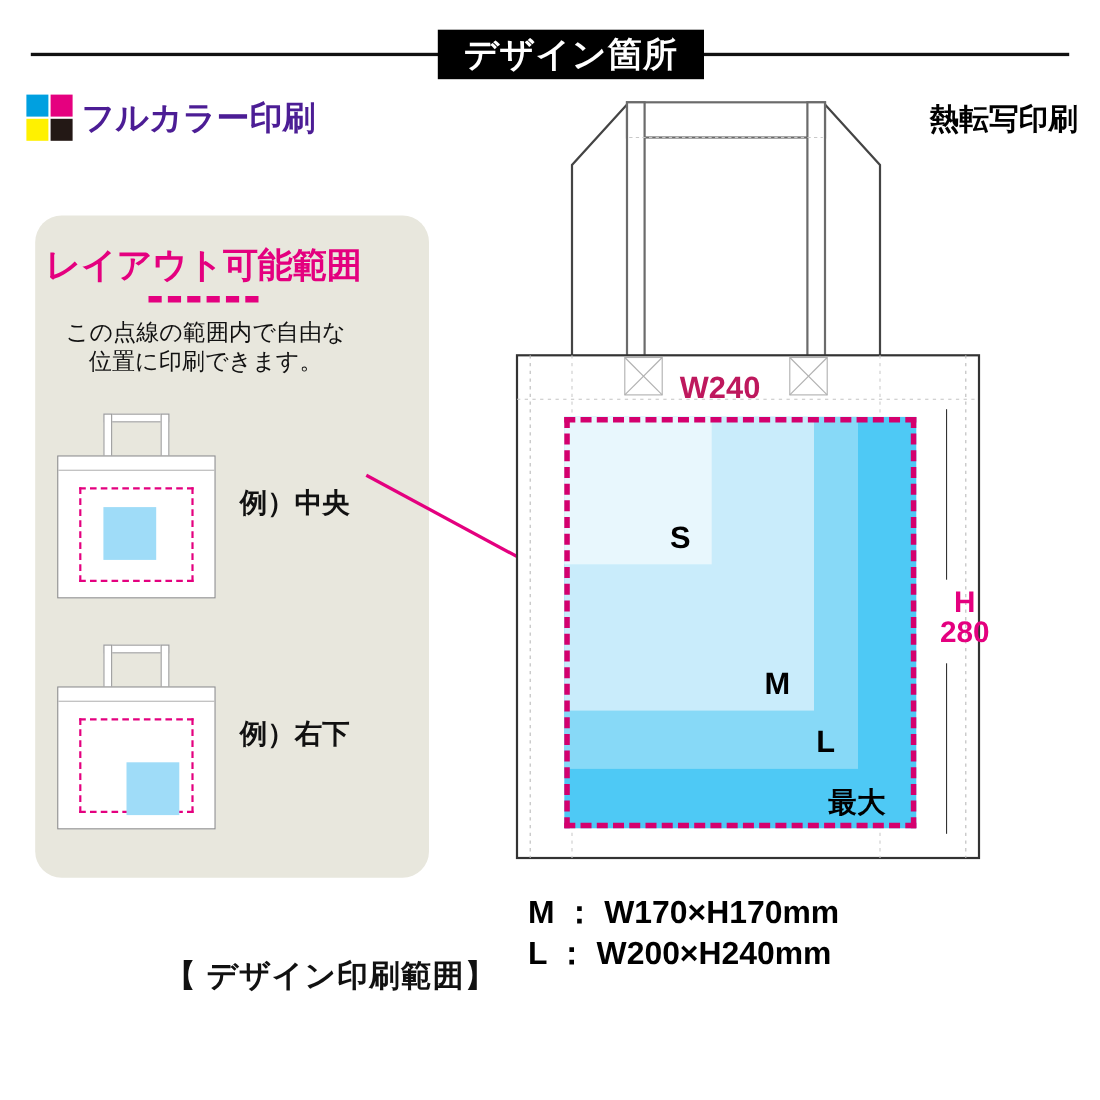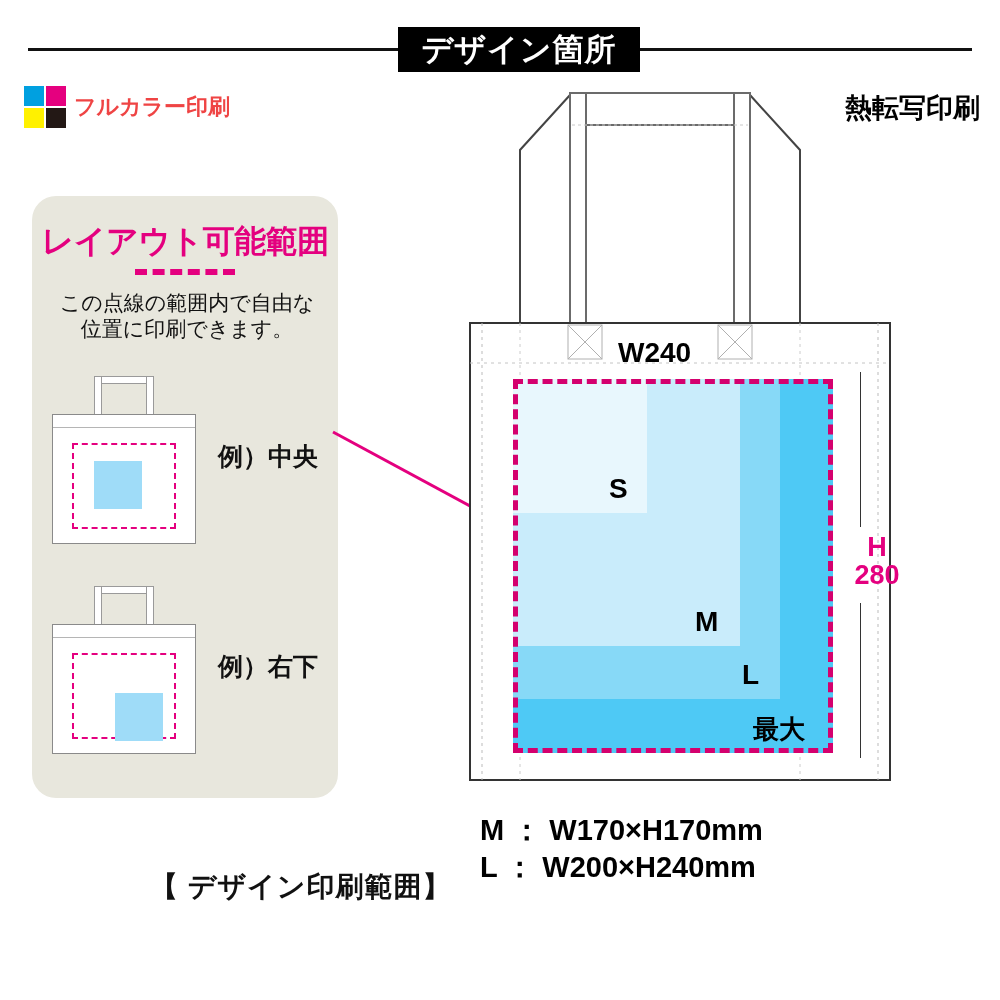--- a/index.html
+++ b/index.html
@@ -58,42 +58,42 @@
     gap: 2px;
     flex: none;
   }
   #cmyk-icon i { display: block; }
   .sw-c { background: #00a0e0; }
   .sw-m { background: #e5007f; }
   .sw-y { background: #fff100; }
   .sw-k { background: #231815; }
   #fullcolor-label {
     margin-left: 8px;
-    font-size: 22px;
-    font-weight: bold;
-    color: #ef4444;
+    font-size: 30px;
+    font-weight: bold;
+    color: #4c1d95;
     letter-spacing: 0px;
     white-space: nowrap;
   }
 
   
   #heattransfer-label {
     position: absolute;
     right: 20px; top: 90px;
     font-size: 27px;
     font-weight: bold;
     color: #000000;
     white-space: nowrap;
   }
 
   
   #info-panel {
     position: absolute;
     left: 32px; top: 196px;
-    width: 306px; height: 602px;
+    width: 358px; height: 602px;
     background: #e8e7dd;
     border-radius: 24px;
   }
   #panel-heading {
     position: absolute;
     left: 0; top: 24px;
     width: 306px;
     text-align: center;
     font-size: 32px;
     font-weight: bold;
@@ -254,21 +254,21 @@
   }
   .zone-label-lat {
     font-size: 28px;
   }
 
   #w240-label {
     position: absolute;
     left: 618px; top: 337px;
     font-size: 28px;
     font-weight: bold;
-    color: #000000;
+    color: #be185d;
     white-space: nowrap;
     text-align: right;
   }
   #h280-label {
     position: absolute;
     left: 849px; top: 533px;
     width: 56px;
     text-align: center;
     font-size: 27px;
     font-weight: bold;

